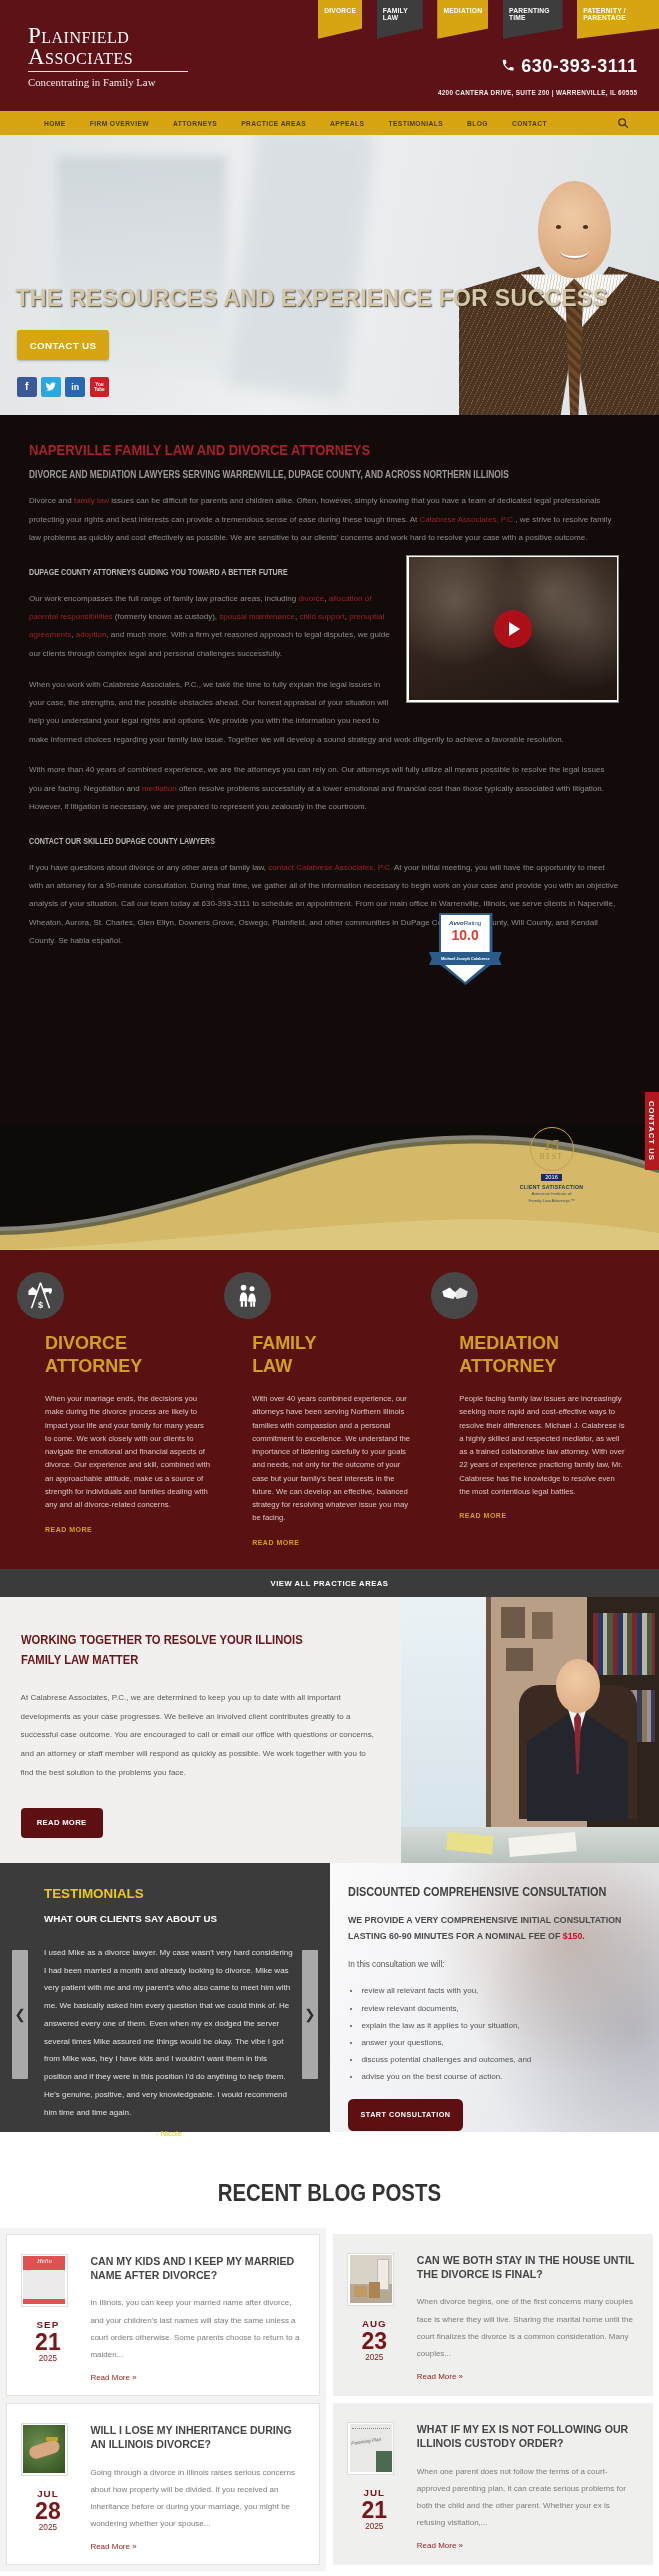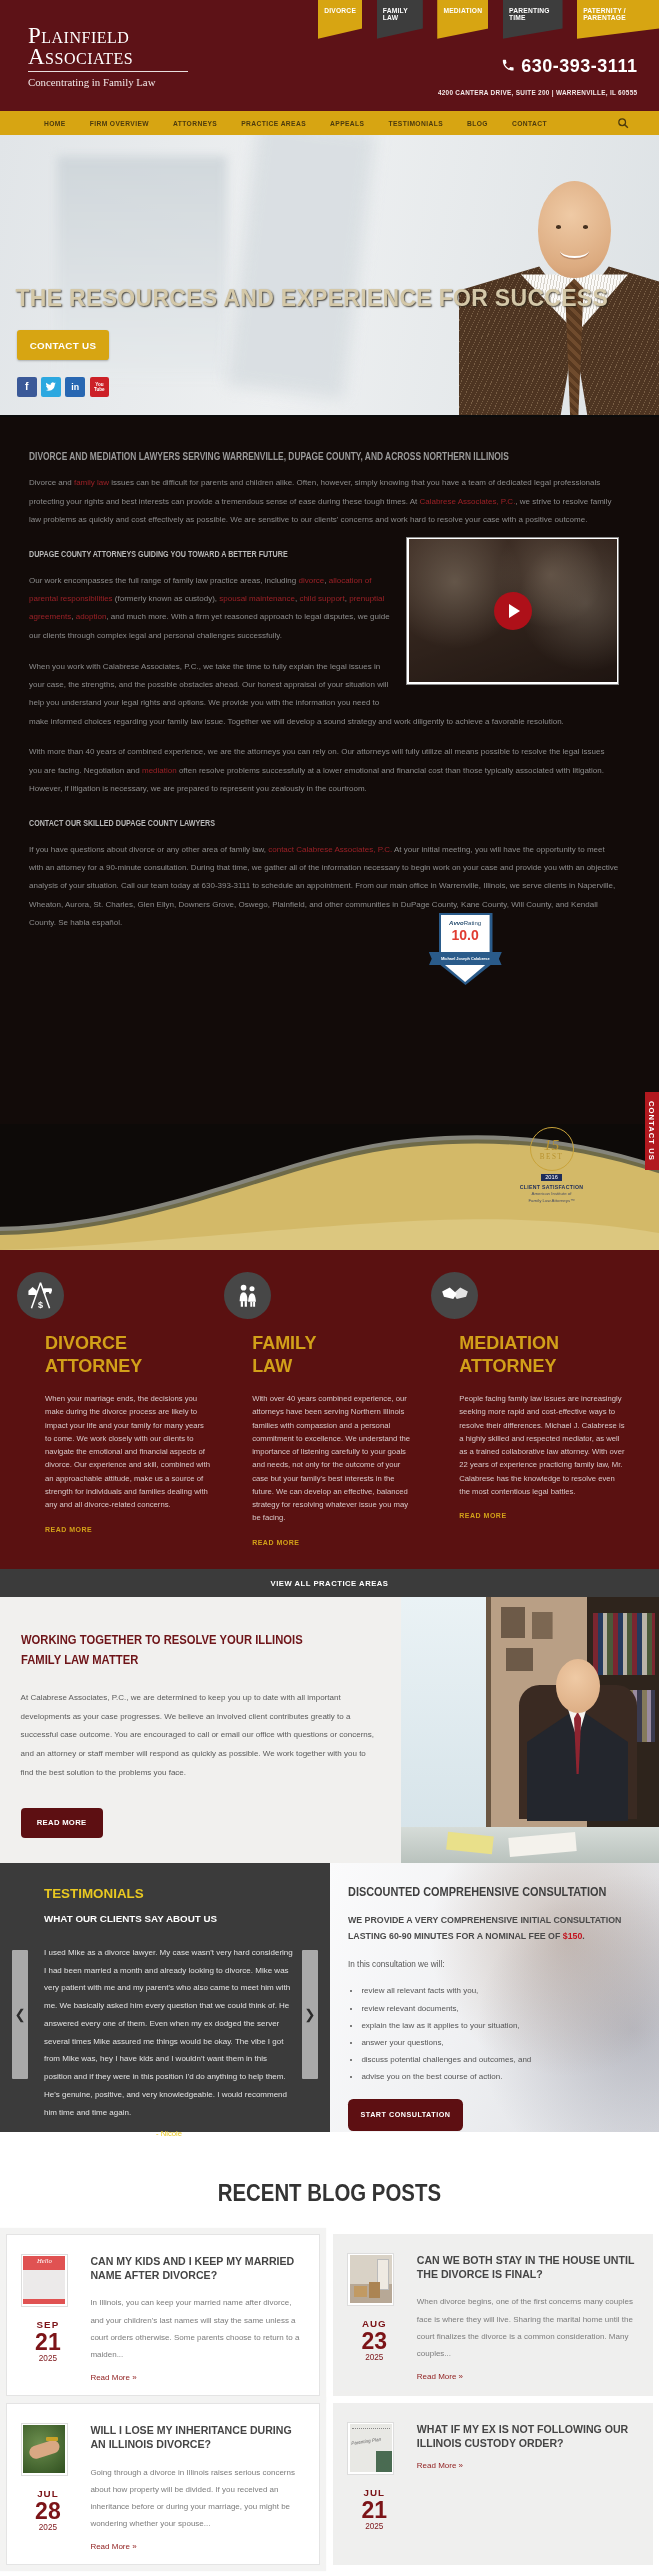--- a/index.html
+++ b/index.html
@@ -243,20 +243,21 @@
           <span>in</span>
         </div>
       <div class="soc yt">
           <span>You</span>
           <span>Tube</span>
         </div>
     </div>
   </section>
 
   <section class="intro">
+    <h1><span class="narrow-l">NAPERVILLE FAMILY LAW AND DIVORCE ATTORNEYS</span></h1>
     <h2><span class="narrow-l">DIVORCE AND MEDIATION LAWYERS SERVING WARRENVILLE, DUPAGE COUNTY, AND ACROSS NORTHERN ILLINOIS</span></h2>
     <p><span>Divorce and </span><span class="rlink">family law</span><span> issues can be difficult for parents and children alike. Often, however, simply knowing that you have a team of dedicated legal professionals protecting your rights and best interests can provide a tremendous sense of ease during these tough times. At </span><span class="rlink">Calabrese Associates, P.C.</span><span>, we strive to resolve family law problems as quickly and cost effectively as possible. We are sensitive to our clients' concerns and work hard to resolve your case with a positive outcome.</span></p>
     <div class="video">
       <div class="video-bg">
         <div class="video-shade"></div>
       </div>
       <div class="play"></div>
     </div>
     <h3><span class="narrow-l">DUPAGE COUNTY ATTORNEYS GUIDING YOU TOWARD A BETTER FUTURE</span></h3>
     <p><span>Our work encompasses the full range of family law practice areas, including </span><span class="rlink">divorce</span><span>, </span><span class="rlink">allocation of parental responsibilities</span><span> (formerly known as custody), </span><span class="rlink">spousal maintenance</span><span>, </span><span class="rlink">child support</span><span>, </span><span class="rlink">prenuptial agreements</span><span>, </span><span class="rlink">adoption</span><span>, and much more. With a firm yet reasoned approach to legal disputes, we guide our clients through complex legal and personal challenges successfully.</span></p>
@@ -495,20 +496,21 @@
               </div>
             </div>
           <div class="pdate">
             <div class="m">JUL</div>
             <div class="d">21</div>
             <div class="y">2025</div>
           </div>
         </div>
         <div>
           <div class="ptitle2">WHAT IF MY EX IS NOT FOLLOWING OUR ILLINOIS CUSTODY ORDER?</div>
+          <div class="pexcerpt">When one parent does not follow the terms of a court-approved parenting plan, it can create serious problems for both the child and the other parent. Whether your ex is refusing visitation,...</div>
           <div class="preadmore">Read More »</div>
         </div>
       </div>
 
     </div>
 
   </section>
 
 </div>
 

